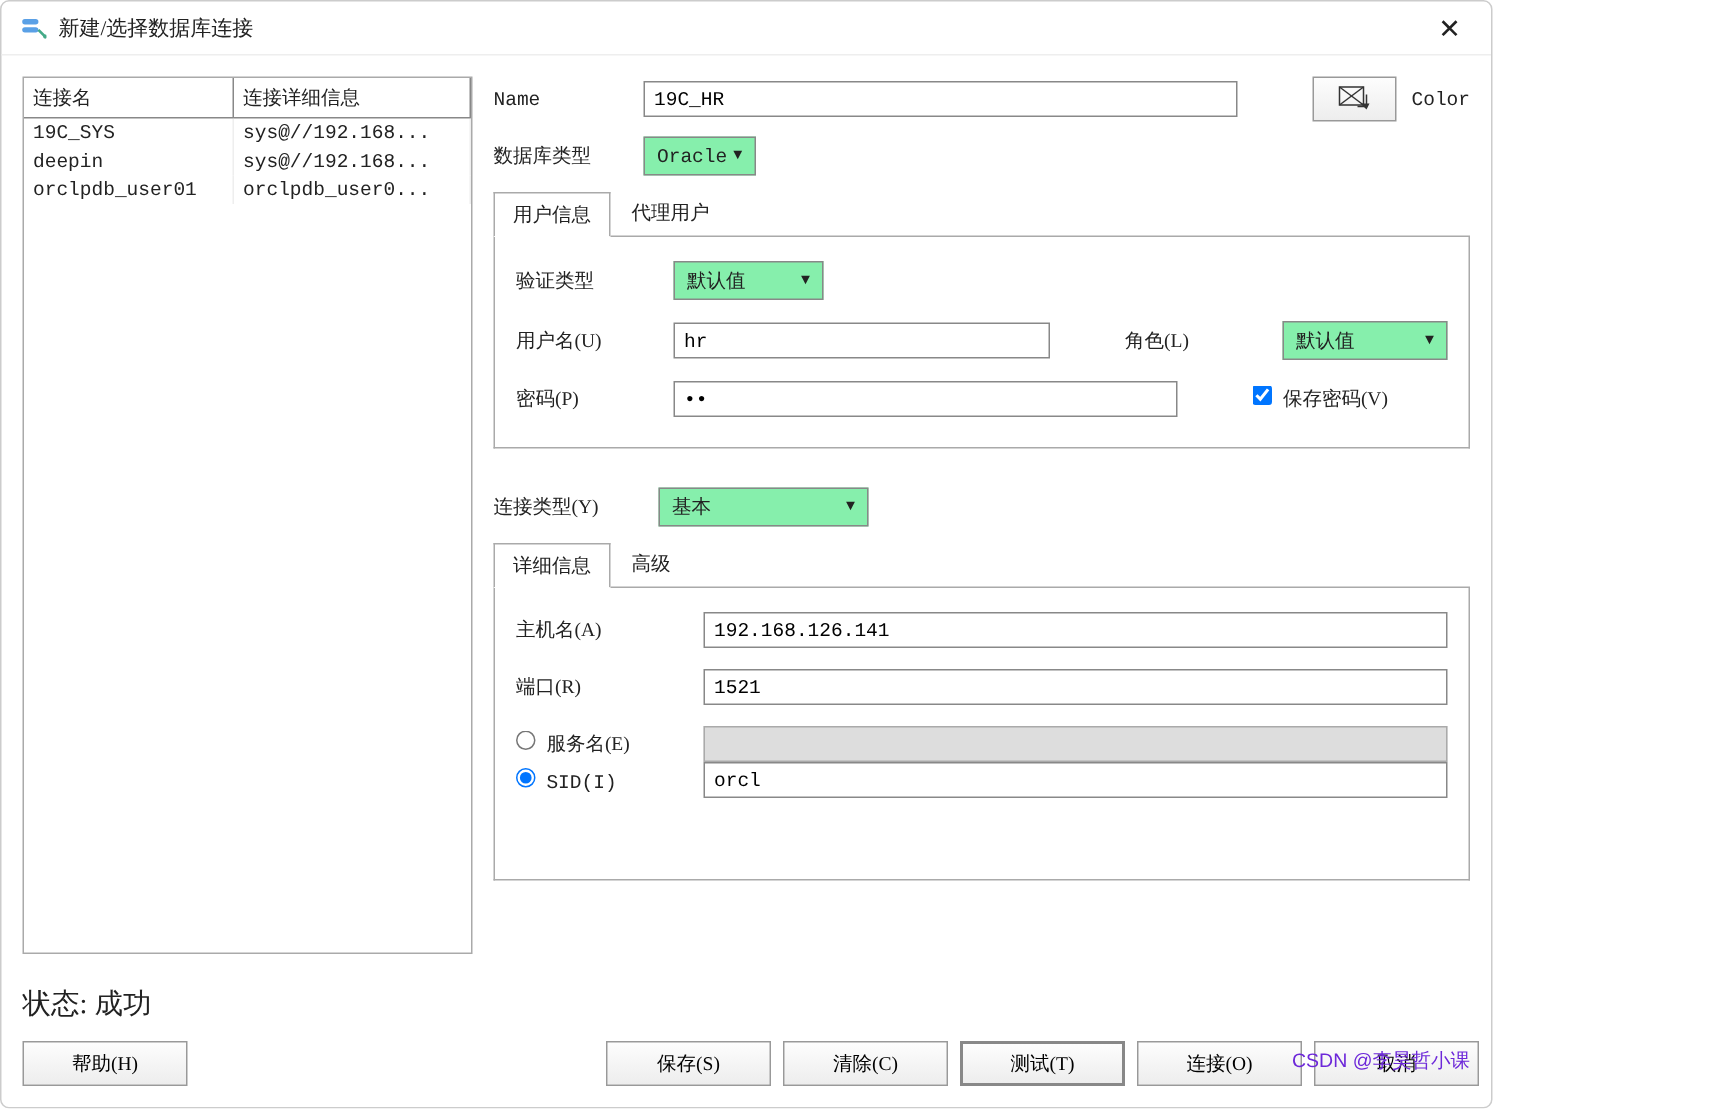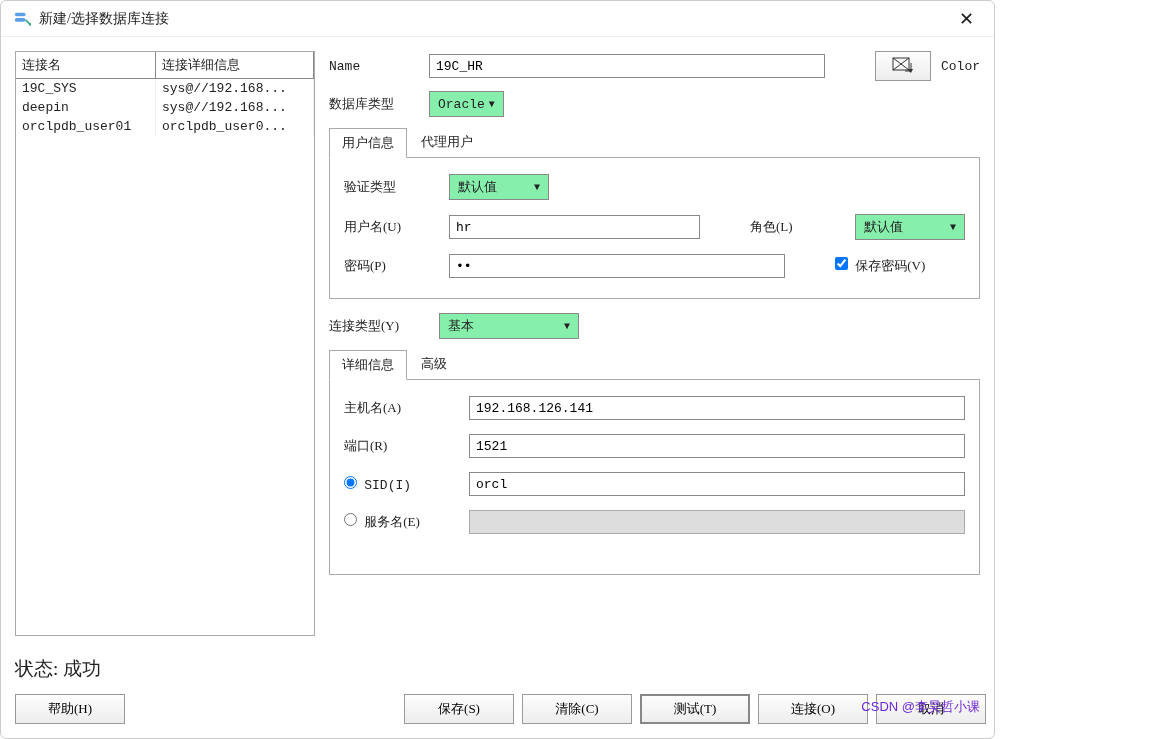--- a/index.html
+++ b/index.html
@@ -134,55 +134,55 @@
             <input type="text" style="flex: 1 1 0%;" value="••">
             <div style="width:20px"></div>
             <label style="min-width:130px">
               <input type="checkbox" checked="" style="">
               <span>保存密码(V)</span>
             </label>
           </div>
         </div>
       </div>
 
-      <div class="row" style="margin-top:4px">
+      <div class="row" style="margin-top:16px">
         <label style="min-width:100px">连接类型(Y)</label>
         <div class="combo" style="width:140px;justify-content:space-between">
           <span>基本</span>
           <span class="arrow">▼</span>
         </div>
       </div>
 
       <div>
         <div class="tabs">
           <div class="tab active">详细信息</div>
           <div class="tab" style="border:none;background:transparent">高级</div>
         </div>
         <div class="tabpane" style="padding-bottom:40px">
           <div class="field-row">
             <label style="min-width:110px">主机名(A)</label>
             <input type="text" style="flex: 1 1 0%;" value="192.168.126.141">
           </div>
           <div class="field-row">
             <label style="min-width:110px">端口(R)</label>
             <input type="text" style="flex: 1 1 0%;" value="1521">
-          </div>
-          <div class="field-row">
-            <label style="min-width:110px">
-              <input type="radio" name="sidsvc" checked="" style="">
-              <span class="mono">SID(I)</span>
-            </label>
-            <input type="text" style="flex: 1 1 0%;" value="orcl">
           </div>
           <div class="field-row" style="margin-bottom:0">
             <label style="min-width:110px">
               <input type="radio" name="sidsvc" style="">
               <span>服务名(E)</span>
             </label>
             <div class="disabled-input"></div>
+          </div>
+          <div class="field-row">
+            <label style="min-width:110px">
+              <input type="radio" name="sidsvc" checked="" style="">
+              <span class="mono">SID(I)</span>
+            </label>
+            <input type="text" style="flex: 1 1 0%;" value="orcl">
           </div>
         </div>
       </div>
     </div>
   </div>
 
   <div class="status-row">
     <span>状态:</span>
     <span>成功</span>
   </div>

